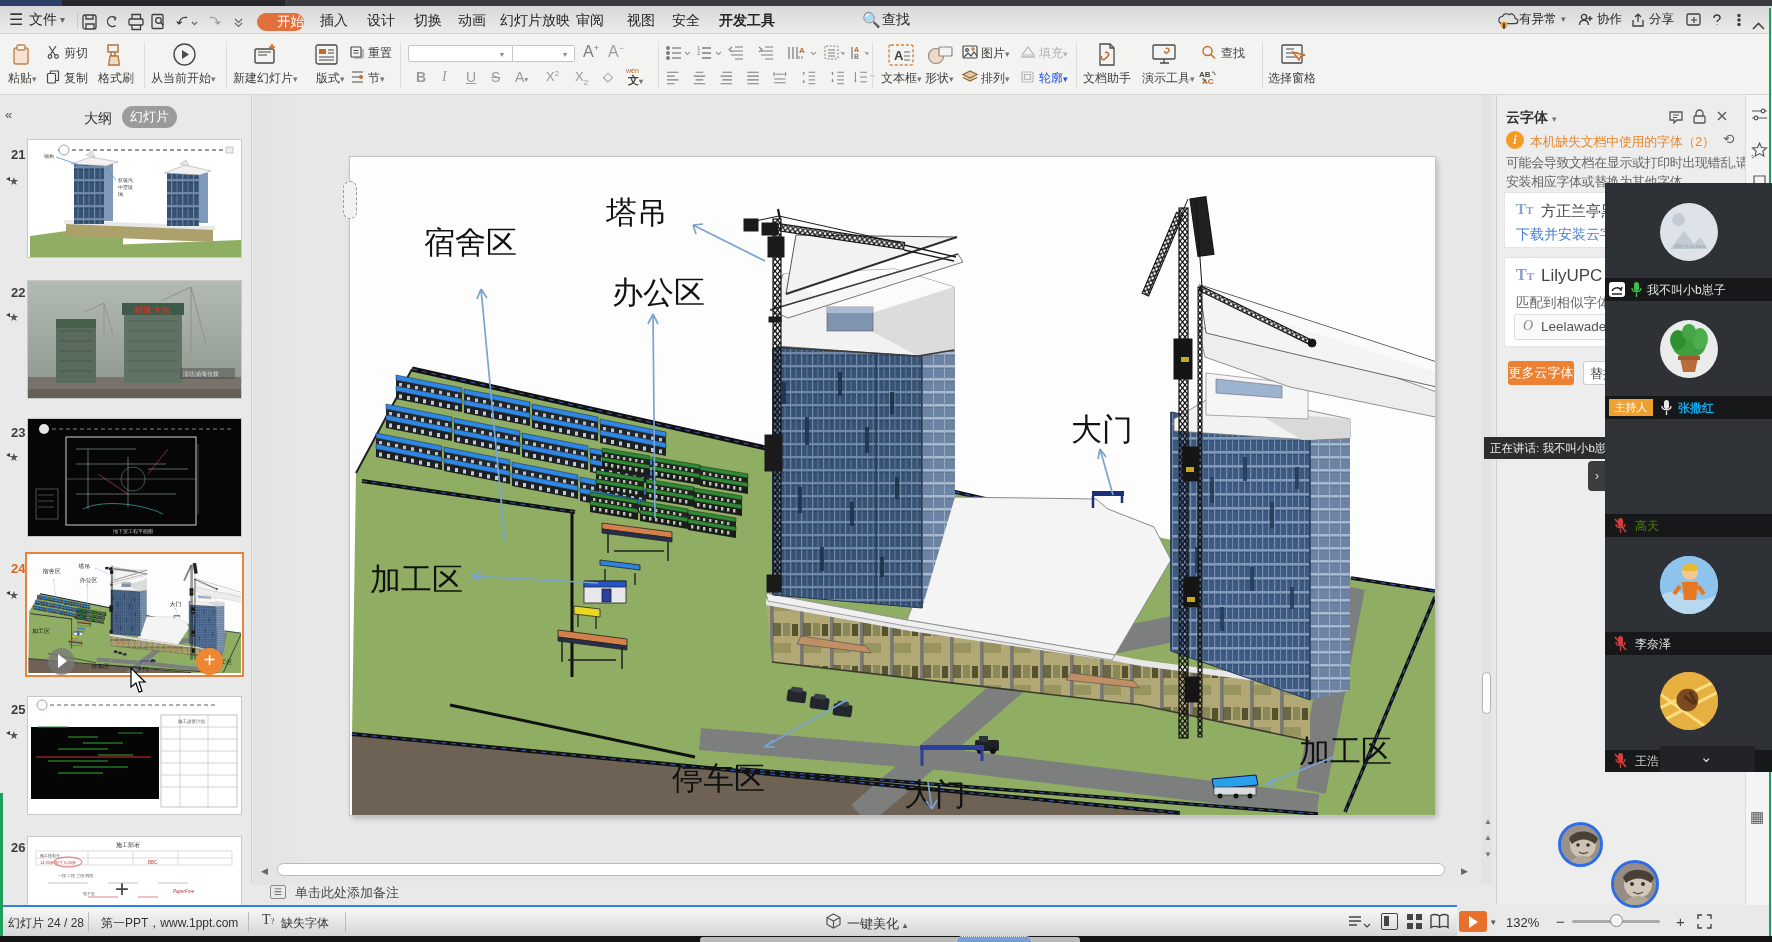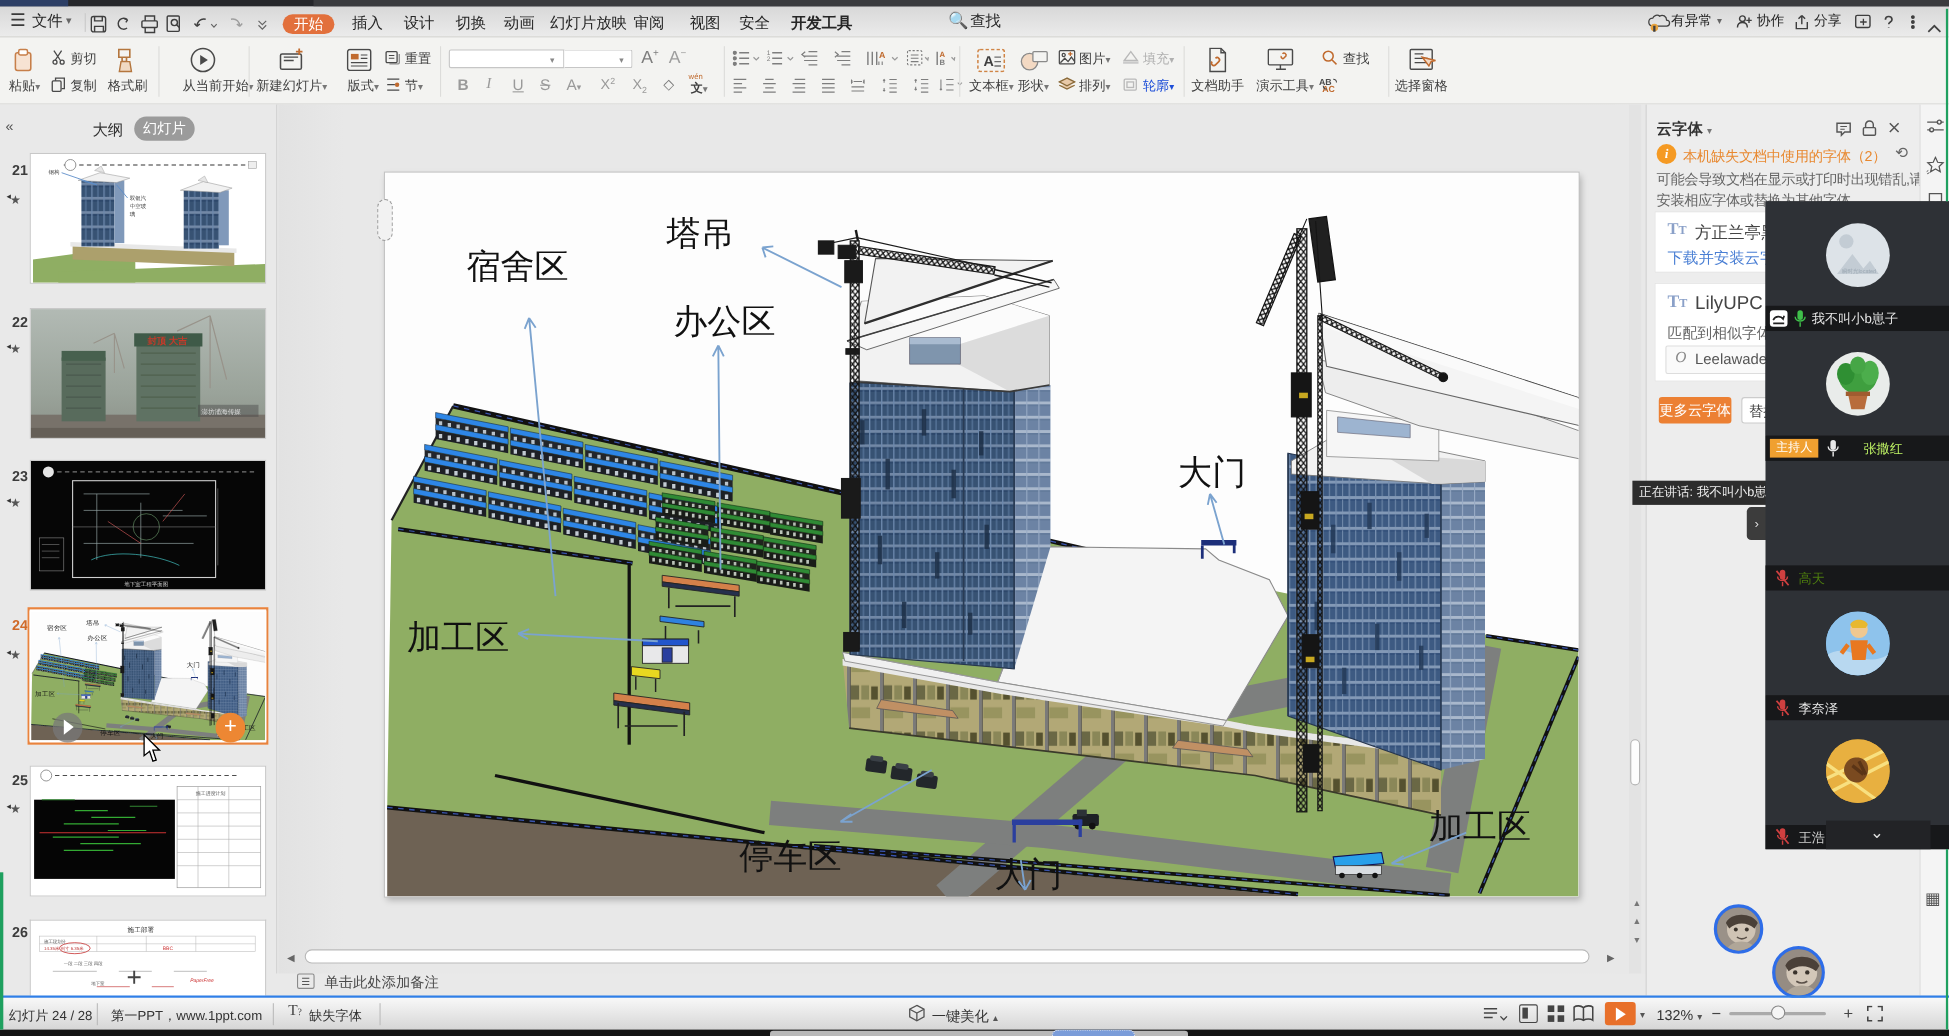--- a/index.html
+++ b/index.html
@@ -7,39 +7,39 @@
 body { position:relative; background:#e9e9e9; }
 .abs { position:absolute; }
 
 #topstrip { left:0; top:0; width:1772px; height:6px; background:#26272b; }
 #topstrip .blue { position:absolute; left:0; top:0; width:62px; height:6px; background:#2d3f66; }
 #topstrip .g2 { position:absolute; left:285px; top:0; right:0; height:6px; background:#3a3b3e; }
 
 #menubar { left:0; top:6px; width:1772px; height:27px; background:linear-gradient(#d8d8d8,#ebebeb); font-size:14px; color:#262626; }
 #menubar .it { position:absolute; top:0; height:27px; line-height:27px; }
 .tab { position:absolute; top:2px; height:25px; line-height:25px; color:#262626; font-size:14px; }
-#tab-home { left:257px; top:7px; width:47px; height:18px; background:#e2703c; border-radius:10px; color:#fff; text-align:center; line-height:18px; font-size:13.5px; }
+#tab-home { left:257px; top:7px; width:47px; height:18px; background:#e2703c; border-radius:10px; color:#fff; text-align:right; line-height:18px; font-size:13.5px; }
 
 #ribbon { left:0; top:33px; width:1772px; height:62px; background:#f3f3f1; border-top:1px solid #d3d3d1; border-bottom:1px solid #d7d7d5; font-size:12px; color:#3f3f3f; }
 .rlbl { position:absolute; font-size:12px; color:#3f3f3f; white-space:nowrap; }
 .rdiv { position:absolute; top:8px; width:1px; height:46px; background:#dcdcda; }
 
 #leftpanel { left:0; top:95px; width:252px; height:790px; background:#e9e9e9; border-right:1px solid #d2d2d2; }
 .thumbwrap { position:absolute; left:27px; width:215px; background:#fff; border:1px solid #c8c8c8; }
 .thumbnum { position:absolute; font-size:13px; color:#3c3c3c; font-weight:bold; }
 .thumbstar { position:absolute; font-size:11px; color:#555; }
 
 #editarea { left:253px; top:95px; width:1243px; height:790px; background:linear-gradient(90deg,#e2e2e2,#e8e8e8 60px,#e8e8e8); }
 #slide { position:absolute; left:97px; top:62px; width:1085px; height:658px; background:#fdfdfd; box-shadow:0 0 0 1px #c4c4c4, 2px 3px 6px rgba(0,0,0,.25); }
 
 #vscroll { left:1468px; top:95px; width:28px; height:790px; background:#e8e8e8; }
 #taskpane { left:1496px; top:95px; width:249px; height:810px; background:#ededed; border-left:1px solid #d0d0d0; }
 #rightstrip { left:1745px; top:95px; width:27px; height:810px; background:#f4f4f4; border-left:1px solid #dcdcdc; }
 #videopanel { left:1605px; top:183px; width:167px; height:589px; background:#2f3237; }
-#statusbar { left:0; top:905px; width:1772px; height:31px; background:linear-gradient(#f8f8f8,#d6d6d6); border-top:2px solid #2f7fe8; font-size:12px; color:#333; }
+#statusbar { left:0; top:905px; width:1457px; height:31px; background:linear-gradient(#f8f8f8,#d6d6d6); border-top:2px solid #2f7fe8; font-size:12px; color:#333; }
 #taskstrip { left:0; top:936px; width:1772px; height:6px; background:#141414; }
 .greenedge { left:0; top:793px; width:3px; height:143px; background:#1fa05f; }
 </style>
 </head>
 <body>
 <svg width="0" height="0" style="position:absolute;">
 <defs>
   <g id="bcluster">
     <path d="M0,0 L66,13 L66,18 L0,5 Z" fill="#2e86e6" stroke="#123" stroke-width=".5"></path>
     <path d="M0,5 L66,18 L66,24 L0,11 Z" fill="#23262b"></path>
@@ -396,21 +396,21 @@
   <svg class="abs" style="left:103px;top:9px;" width="22" height="24" viewBox="0 0 22 24">
       <path d="M5 2h10v7H5z M8 9h4v4H8z" fill="none" stroke="#b4763e" stroke-width="1.5"></path>
       <path d="M7 13h8l1.5 9H5.5z" fill="#f0d9c2" stroke="#b4763e" stroke-width="1.3"></path>
     </svg>
   <div class="rlbl" style="left:98px;top:36px;">格式刷</div>
   <div class="rdiv" style="left:144px;"></div>
   <svg class="abs" style="left:172px;top:8px;" width="25" height="25" viewBox="0 0 25 25" fill="none" stroke="#4a4a4a" stroke-width="1.4">
       <circle cx="12.5" cy="12.5" r="10.5"></circle>
       <path d="M10 8l7 4.5-7 4.5z" fill="#4a4a4a" stroke="none"></path>
     </svg>
-  <div class="rlbl" style="left:151px;top:36px;margin-left:15px;">从当前开始<span style="color:#777;font-size:9px;">▾</span></div>
+  <div class="rlbl" style="left:151px;top:36px;">从当前开始<span style="color:#777;font-size:9px;">▾</span></div>
   <div class="rdiv" style="left:226px;"></div>
   <svg class="abs" style="left:253px;top:8px;" width="26" height="26" viewBox="0 0 26 26" fill="none" stroke="#4a4a4a" stroke-width="1.4">
       <rect x="2" y="7" width="19" height="14" rx="1.5"></rect>
       <path d="M5 10h13M5 13h9" stroke-width="1.2"></path>
       <path d="M19 2v6M16 5h6" stroke="#c06a2e" stroke-width="1.6"></path>
     </svg>
   <div class="rlbl" style="left:233px;top:36px;">新建幻灯片<span style="color:#777;font-size:9px;">▾</span></div>
   <svg class="abs" style="left:315px;top:10px;" width="24" height="22" viewBox="0 0 24 22" fill="none" stroke="#4a4a4a" stroke-width="1.3">
       <rect x="1" y="1" width="21" height="19" rx="2"></rect>
       <rect x="4" y="5" width="7" height="5" fill="#c06a2e" stroke="none"></rect>
@@ -809,21 +809,21 @@
           <rect x="18" y="36" width="22" height="4" fill="#a05c30"></rect>
         </svg>
     </div>
   </div>
   <div class="abs" style="left:0;top:213px;width:167px;height:23px;background:#17181a;">
     <div class="abs" style="left:4px;top:3px;width:44px;height:17px;background:#f0a030;color:#fff;font-size:11px;text-align:center;line-height:17px;">主持人</div>
     <svg class="abs" style="left:55px;top:3px;" width="13" height="17" viewBox="0 0 13 17">
         <rect x="4" y="1" width="5" height="9" rx="2.5" fill="#e8e8e8"></rect>
         <path d="M2 7c0 5 9 5 9 0M6.5 12v4" stroke="#e8e8e8" stroke-width="1.3" fill="none"></path>
       </svg>
-    <div class="abs" style="left:89px;top:4px;font-size:12px;color:#bef264;">张撒红</div>
+    <div class="abs" style="left:73px;top:4px;font-size:12px;color:#0ea5e9;font-weight:bold;">张撒红</div>
   </div>
 
   <div class="abs" style="left:0;top:331px;width:167px;height:23px;background:#17181a;">
     <svg class="abs" style="left:8px;top:3px;" width="15" height="17" viewBox="0 0 15 17">
         <rect x="5" y="1" width="5" height="9" rx="2.5" fill="#d04040"></rect>
         <path d="M3 7c0 5 9 5 9 0M7.5 12v4" stroke="#d04040" stroke-width="1.3" fill="none"></path>
         <path d="M2 2l11 13" stroke="#d04040" stroke-width="1.6"></path>
       </svg>
     <div class="abs" style="left:30px;top:4px;font-size:12px;color:#4d7c0f;">高天</div>
   </div>

